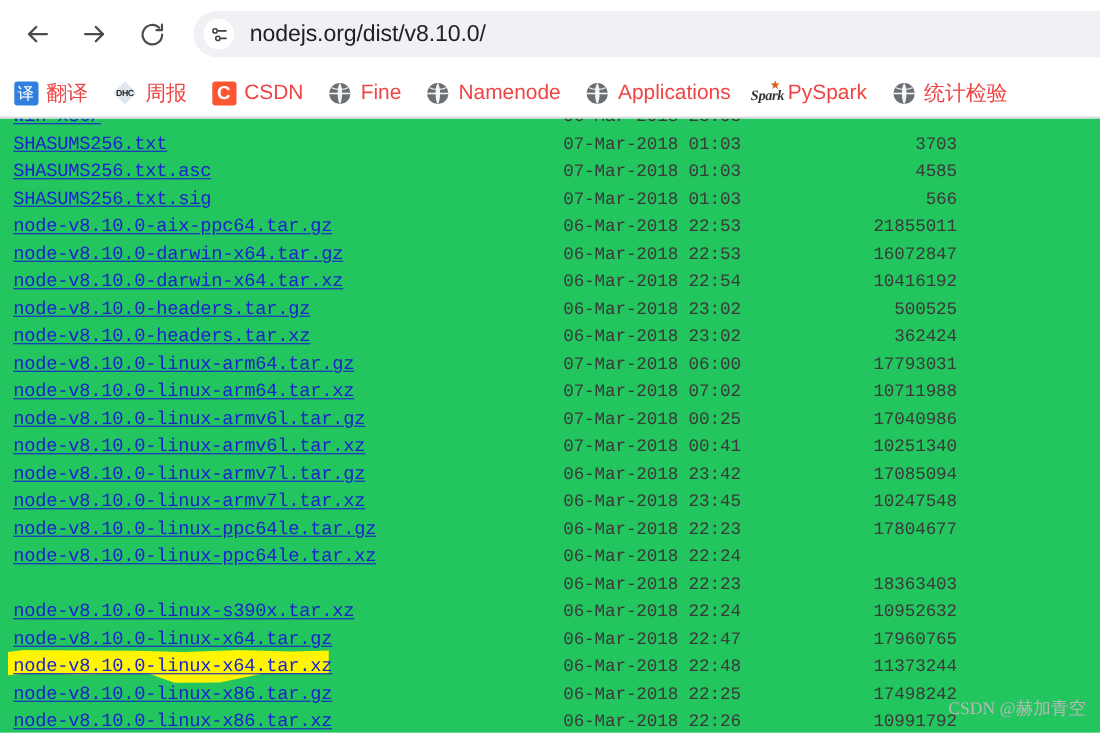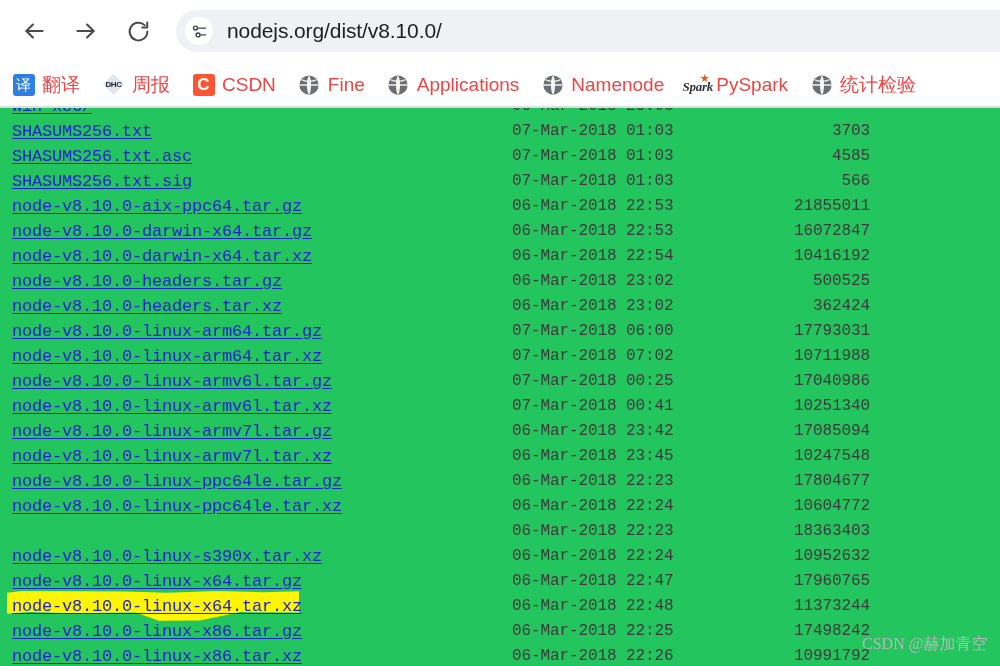--- a/index.html
+++ b/index.html
@@ -290,33 +290,33 @@
 
     <div class="bookmark">
       <span class="bm-icon">
         <svg width="22" height="22" viewBox="0 0 24 24">
           <circle cx="12" cy="12" r="10.5" fill="#6b6f73"></circle>
           <path d="M12 1.5c-3 3.5-3 17.5 0 21 3-3.5 3-17.5 0-21z" fill="#ffffff" opacity="0.92"></path>
           <path d="M1.5 12h21" stroke="#ffffff" stroke-width="1.6" opacity="0.92"></path>
           <path d="M4 6.3c3.5 2.2 12.5 2.2 16 0" stroke="#ffffff" stroke-width="1.4" fill="none" opacity="0.92"></path>
         </svg>
       </span>
-      <span class="bm-label">Applications</span>
+      <span class="bm-label">Namenode</span>
     </div>
 
     <div class="bookmark">
       <span class="bm-icon">
         <svg width="22" height="22" viewBox="0 0 24 24">
           <circle cx="12" cy="12" r="10.5" fill="#6b6f73"></circle>
           <path d="M12 1.5c-3 3.5-3 17.5 0 21 3-3.5 3-17.5 0-21z" fill="#ffffff" opacity="0.92"></path>
           <path d="M1.5 12h21" stroke="#ffffff" stroke-width="1.6" opacity="0.92"></path>
           <path d="M4 6.3c3.5 2.2 12.5 2.2 16 0" stroke="#ffffff" stroke-width="1.4" fill="none" opacity="0.92"></path>
         </svg>
       </span>
-      <span class="bm-label">Namenode</span>
+      <span class="bm-label">Applications</span>
     </div>
 
     <div class="bookmark">
       <span class="bm-icon">
         <span class="icon-spark">
             <span class="sp-text">Spark</span>
             <span class="sp-star">★</span>
           </span>
       </span>
       <span class="bm-label">PySpark</span>
@@ -416,21 +416,20 @@
         <span class="fsize">10247548</span>
       </div>
       <div class="row">
         <a class="fname">node-v8.10.0-linux-ppc64le.tar.gz</a>
         <span class="fdate">06-Mar-2018 22:23</span>
         <span class="fsize">17804677</span>
       </div>
       <div class="row">
         <a class="fname">node-v8.10.0-linux-ppc64le.tar.xz</a>
         <span class="fdate">06-Mar-2018 22:24</span>
-        <span class="fsize">10604772</span>
       </div>
       <div class="row">
         <span class="fdate">06-Mar-2018 22:23</span>
         <span class="fsize">18363403</span>
       </div>
       <div class="row">
         <a class="fname">node-v8.10.0-linux-s390x.tar.xz</a>
         <span class="fdate">06-Mar-2018 22:24</span>
         <span class="fsize">10952632</span>
       </div>

